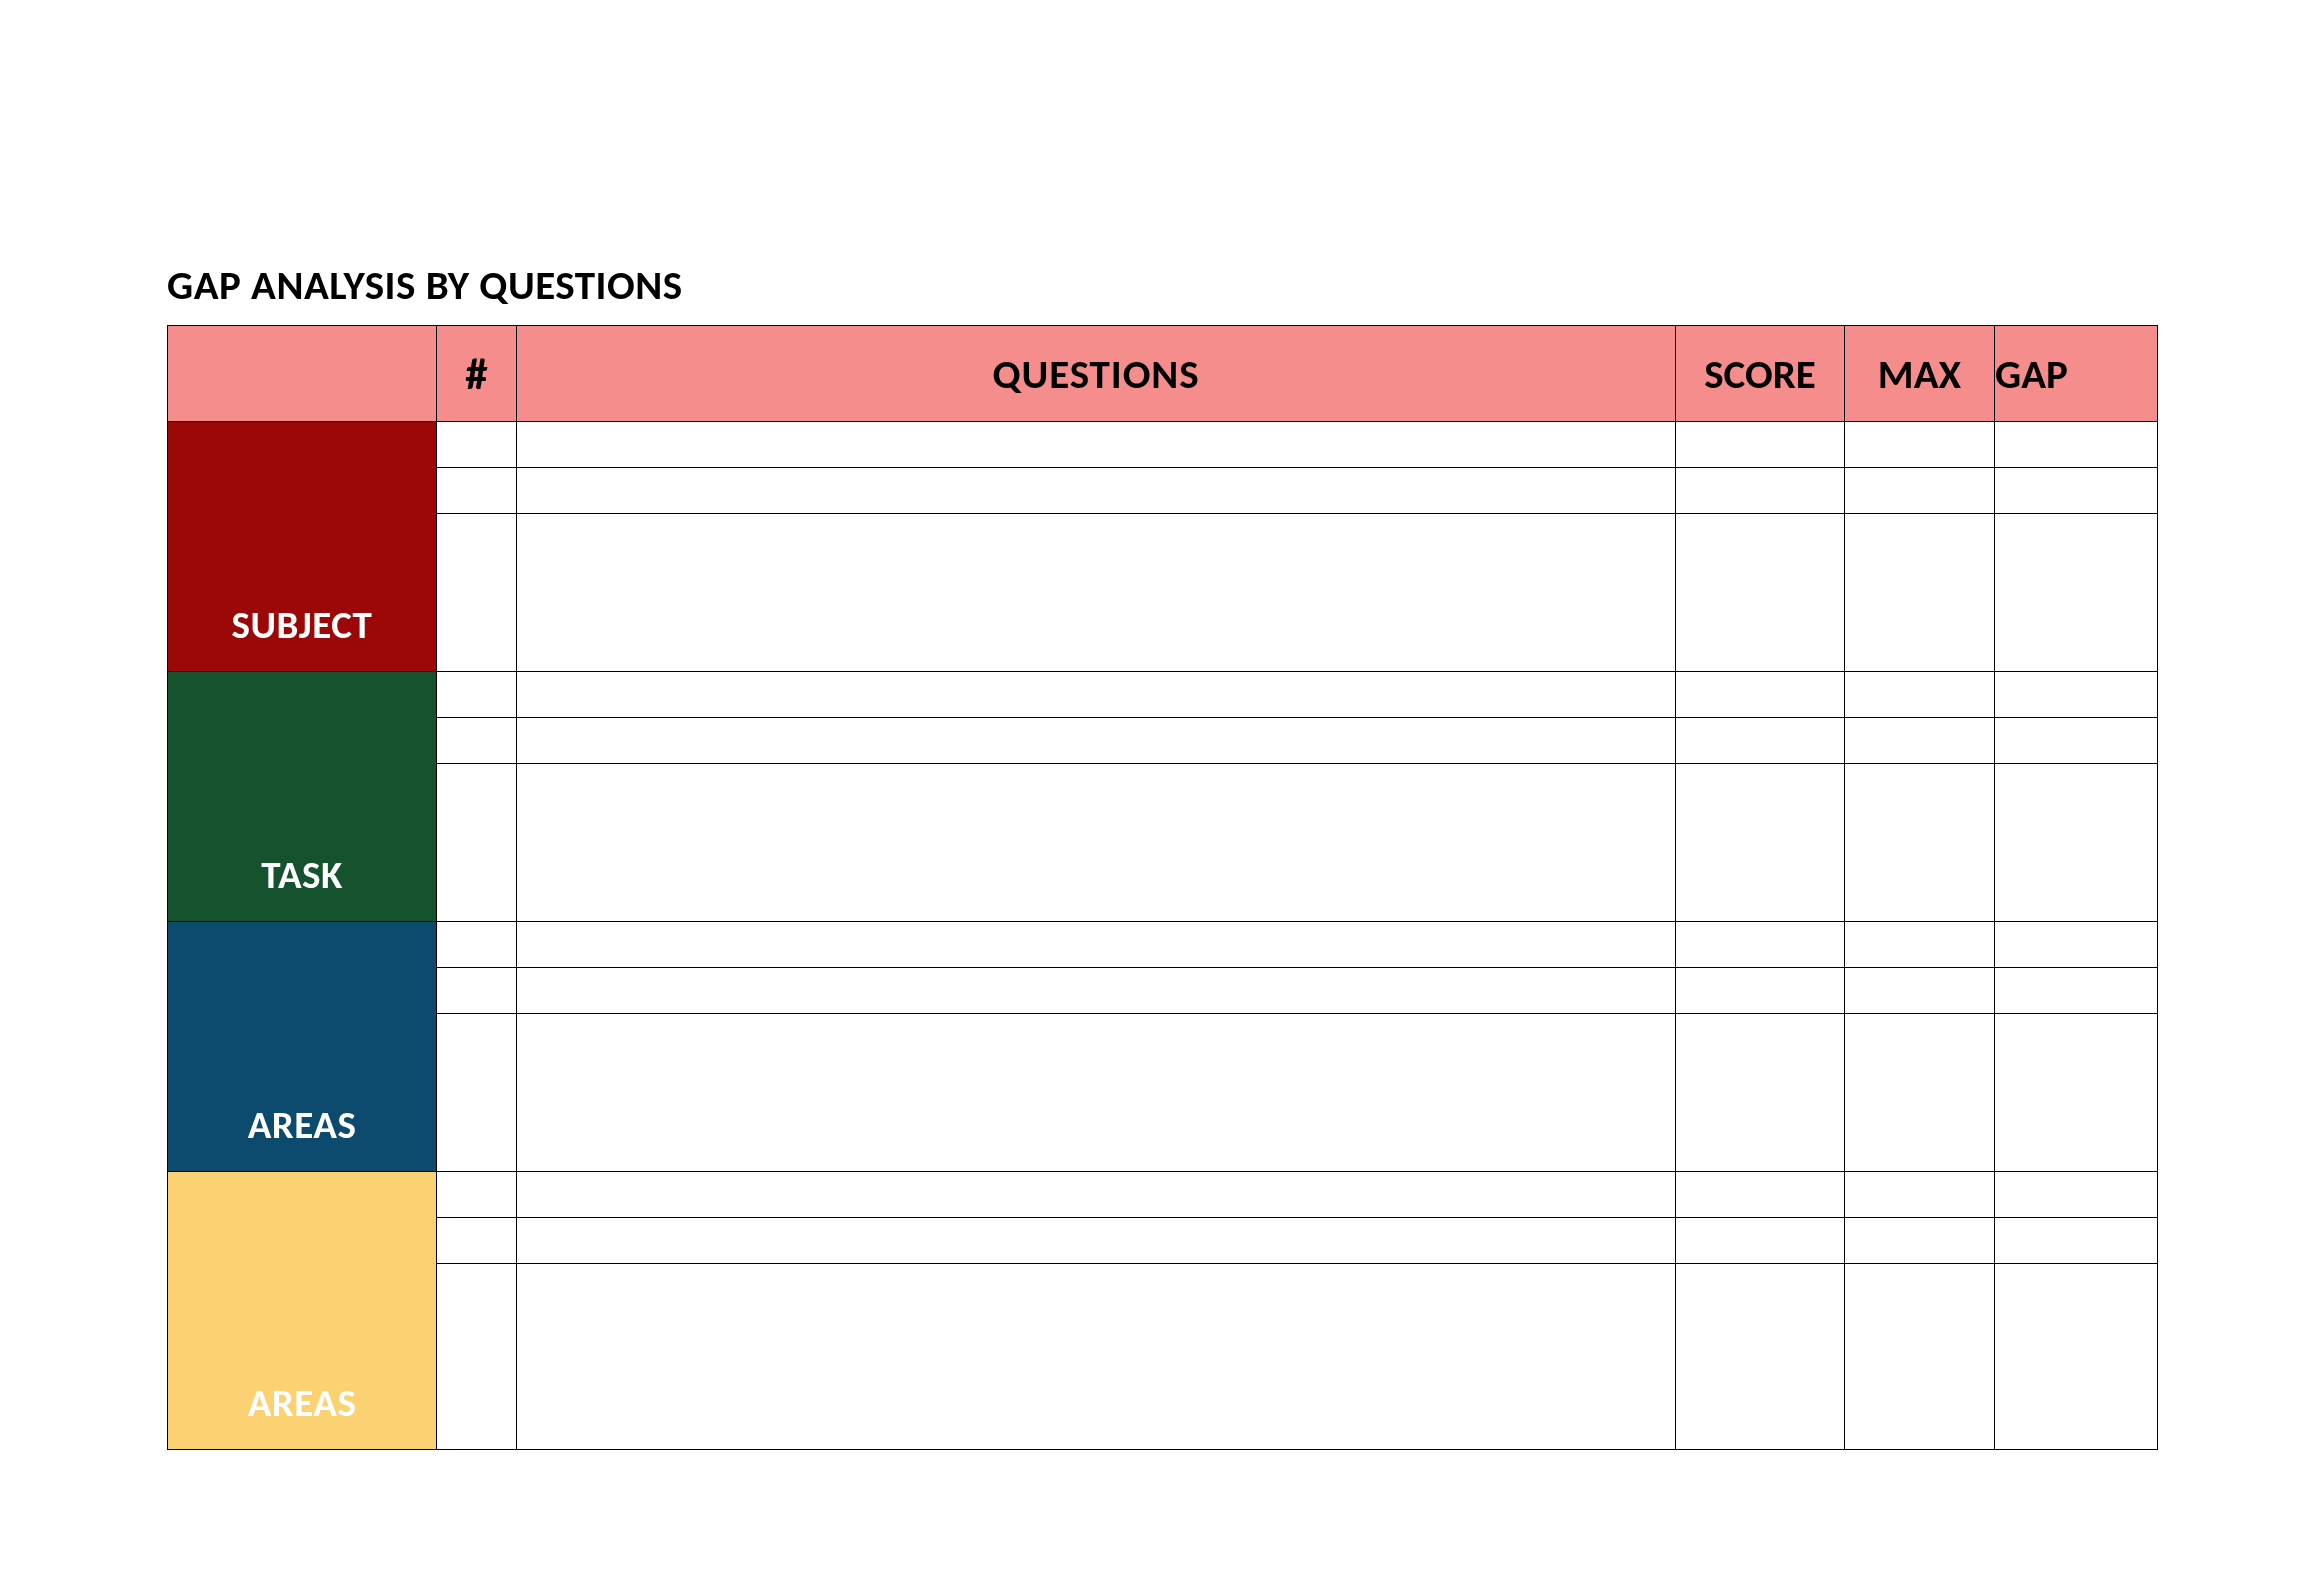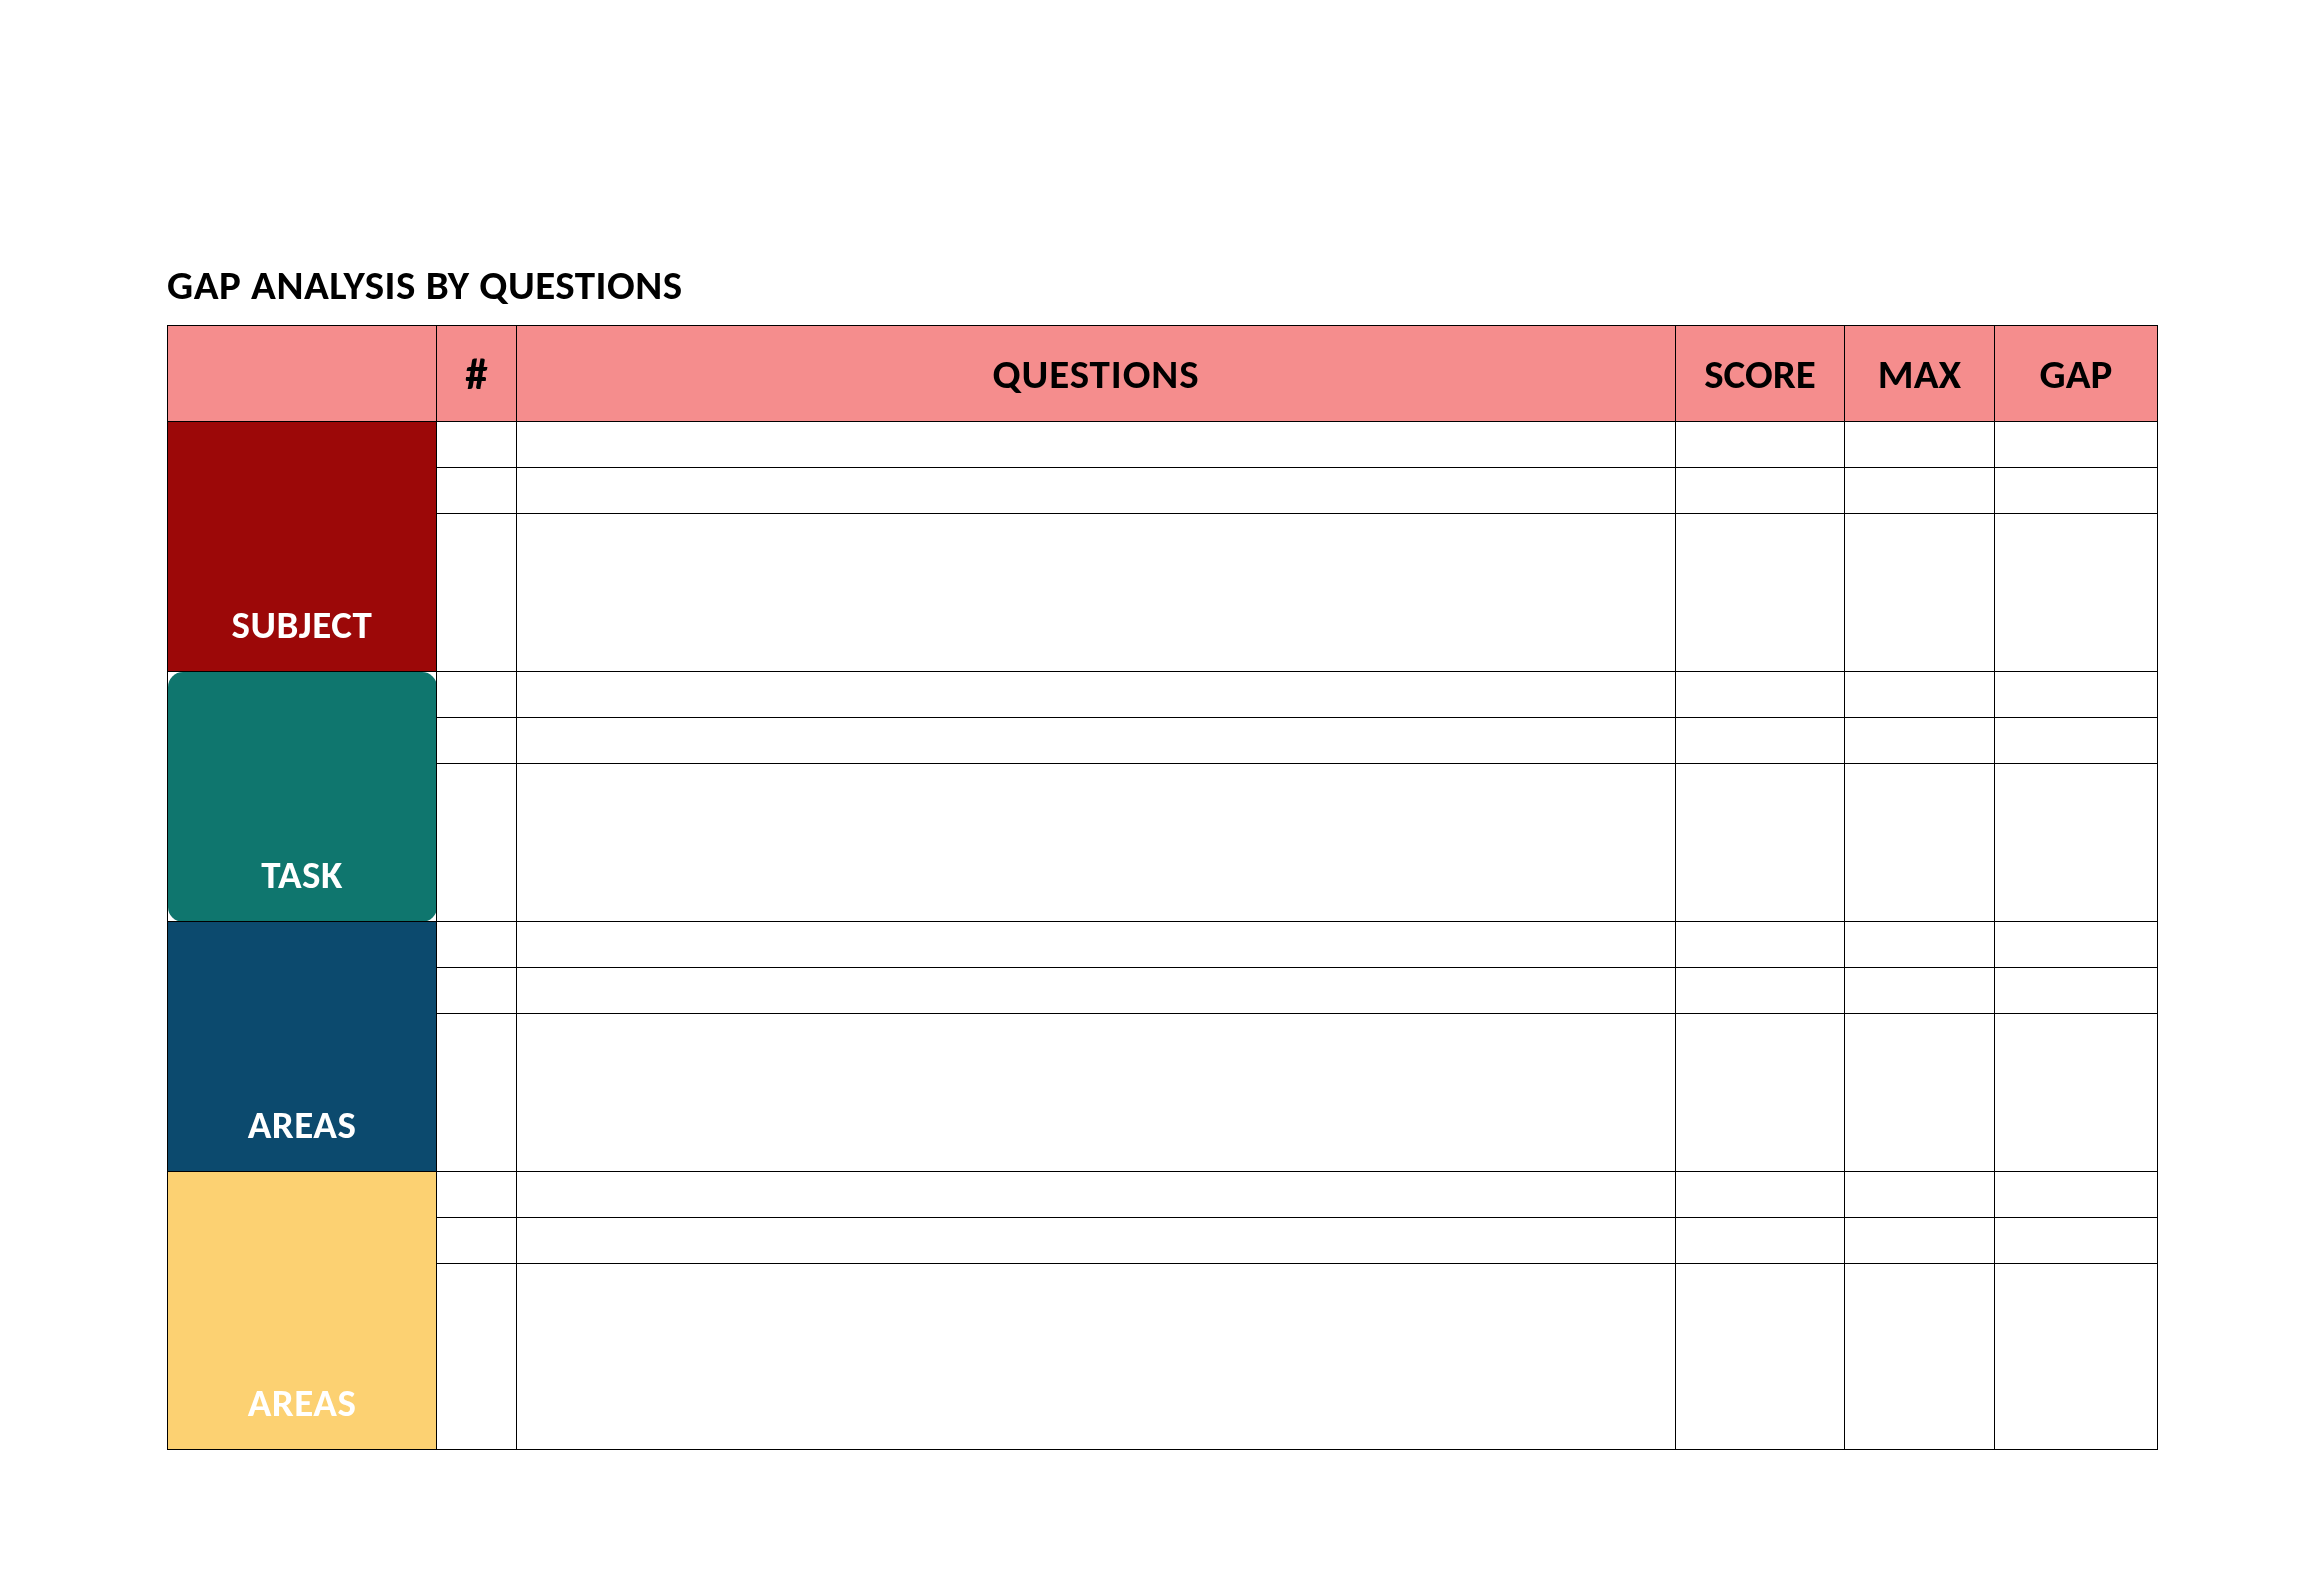--- a/index.html
+++ b/index.html
@@ -37,21 +37,21 @@
       border: 1.9px solid #000;
       font-weight: 700;
       color: #000;
       vertical-align: middle;
     }
     th.h-blank { width: 269px; height: 96px; }
     th.h-num   { width: 80px;  height: 96px; text-align: center; font-size: 45px; }
     th.h-q     { width: 1159px; height: 96px; text-align: center; font-size: 41px; letter-spacing: 0.9px;}
     th.h-score { width: 169px; height: 96px; text-align: center; font-size: 41px; margin-top: 25px; }
     th.h-max   { width: 150px; height: 96px; text-align: center; font-size: 41px; }
-    th.h-gap   { width: 163px; height: 96px; text-align: center; font-size: 41px; }
+    th.h-gap   { width: 163px; height: 96px; text-align: left; font-size: 41px; }
 
     td {
       border: 1.9px solid #000;
       background: #ffffff;
       height: 46px;
     }
     td.tall {
       height: 158px;
     }
     td.xtall {
@@ -61,21 +61,21 @@
     td.cat {
       color: #ffffff;
       font-weight: 700;
       font-size: 39px;
       text-align: center;
       vertical-align: bottom;
       padding-bottom: 23px;
       letter-spacing: 0.5px;
     }
     td.cat.subject { background: #9c0808; }
-    td.cat.task    { background: #0f766e; border-radius: 15px; }
+    td.cat.task    { background: #14532d; }
     td.cat.areas   { background: #0c4a6e; }
     td.cat.others  { background: #fcd172; }
   </style>
 </head>
 <body>
 
 <div class="page">
   <div class="title">GAP ANALYSIS BY QUESTIONS</div>
 
   <table>

